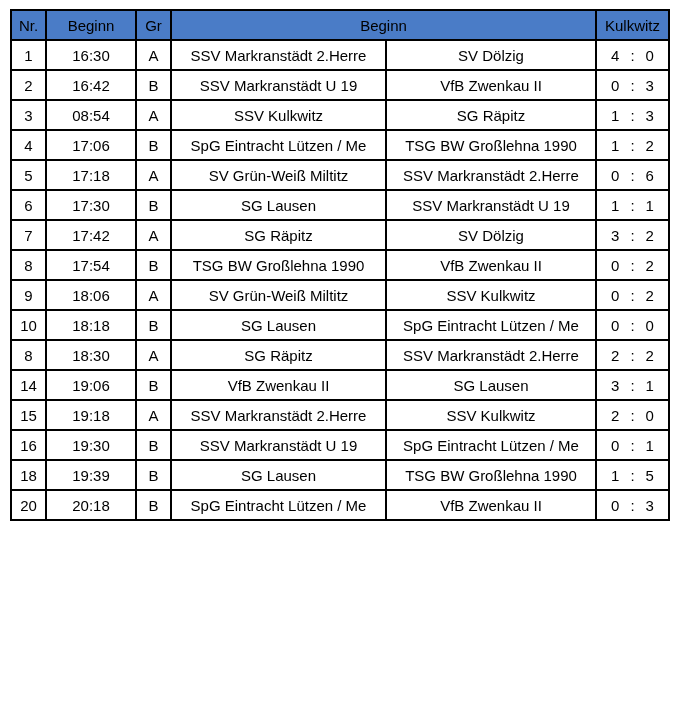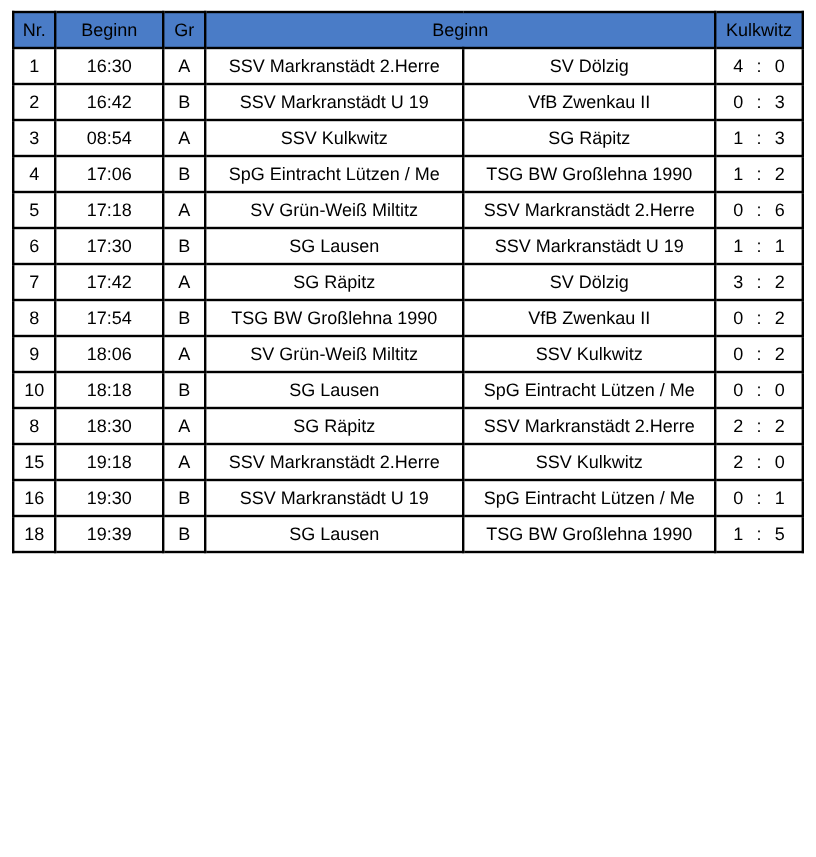--- a/index.html
+++ b/index.html
@@ -247,20 +247,34 @@
       <div class="score-wrap">
         <span class="s-num">2</span>
         <span class="s-sep">:</span>
         <span class="s-num">2</span>
       </div>
     </td>
   </tr>
 
 
 
+  <tr>
+    <td class="t-center">14</td>
+    <td class="t-center">19:06</td>
+    <td class="t-center">B</td>
+    <td class="t-left">VfB Zwenkau II</td>
+    <td class="t-left">SG Lausen</td>
+    <td class="t-score">
+      <div class="score-wrap">
+        <span class="s-num">3</span>
+        <span class="s-sep">:</span>
+        <span class="s-num">1</span>
+      </div>
+    </td>
+  </tr>
 
   <tr>
     <td class="t-center">15</td>
     <td class="t-center">19:18</td>
     <td class="t-center">A</td>
     <td class="t-left">SSV Markranstädt 2.Herre</td>
     <td class="t-left">SSV Kulkwitz</td>
     <td class="t-score">
       <div class="score-wrap">
         <span class="s-num">2</span>
@@ -295,15 +309,29 @@
     <td class="t-score">
       <div class="score-wrap">
         <span class="s-num">1</span>
         <span class="s-sep">:</span>
         <span class="s-num">5</span>
       </div>
     </td>
   </tr>
 
 
+  <tr>
+    <td class="t-center">20</td>
+    <td class="t-center">20:18</td>
+    <td class="t-center">B</td>
+    <td class="t-left">SpG Eintracht Lützen / Me</td>
+    <td class="t-left">VfB Zwenkau II</td>
+    <td class="t-score">
+      <div class="score-wrap">
+        <span class="s-num">0</span>
+        <span class="s-sep">:</span>
+        <span class="s-num">3</span>
+      </div>
+    </td>
+  </tr>
 </tbody>
   </table>
 </div>
 
 </body></html>

